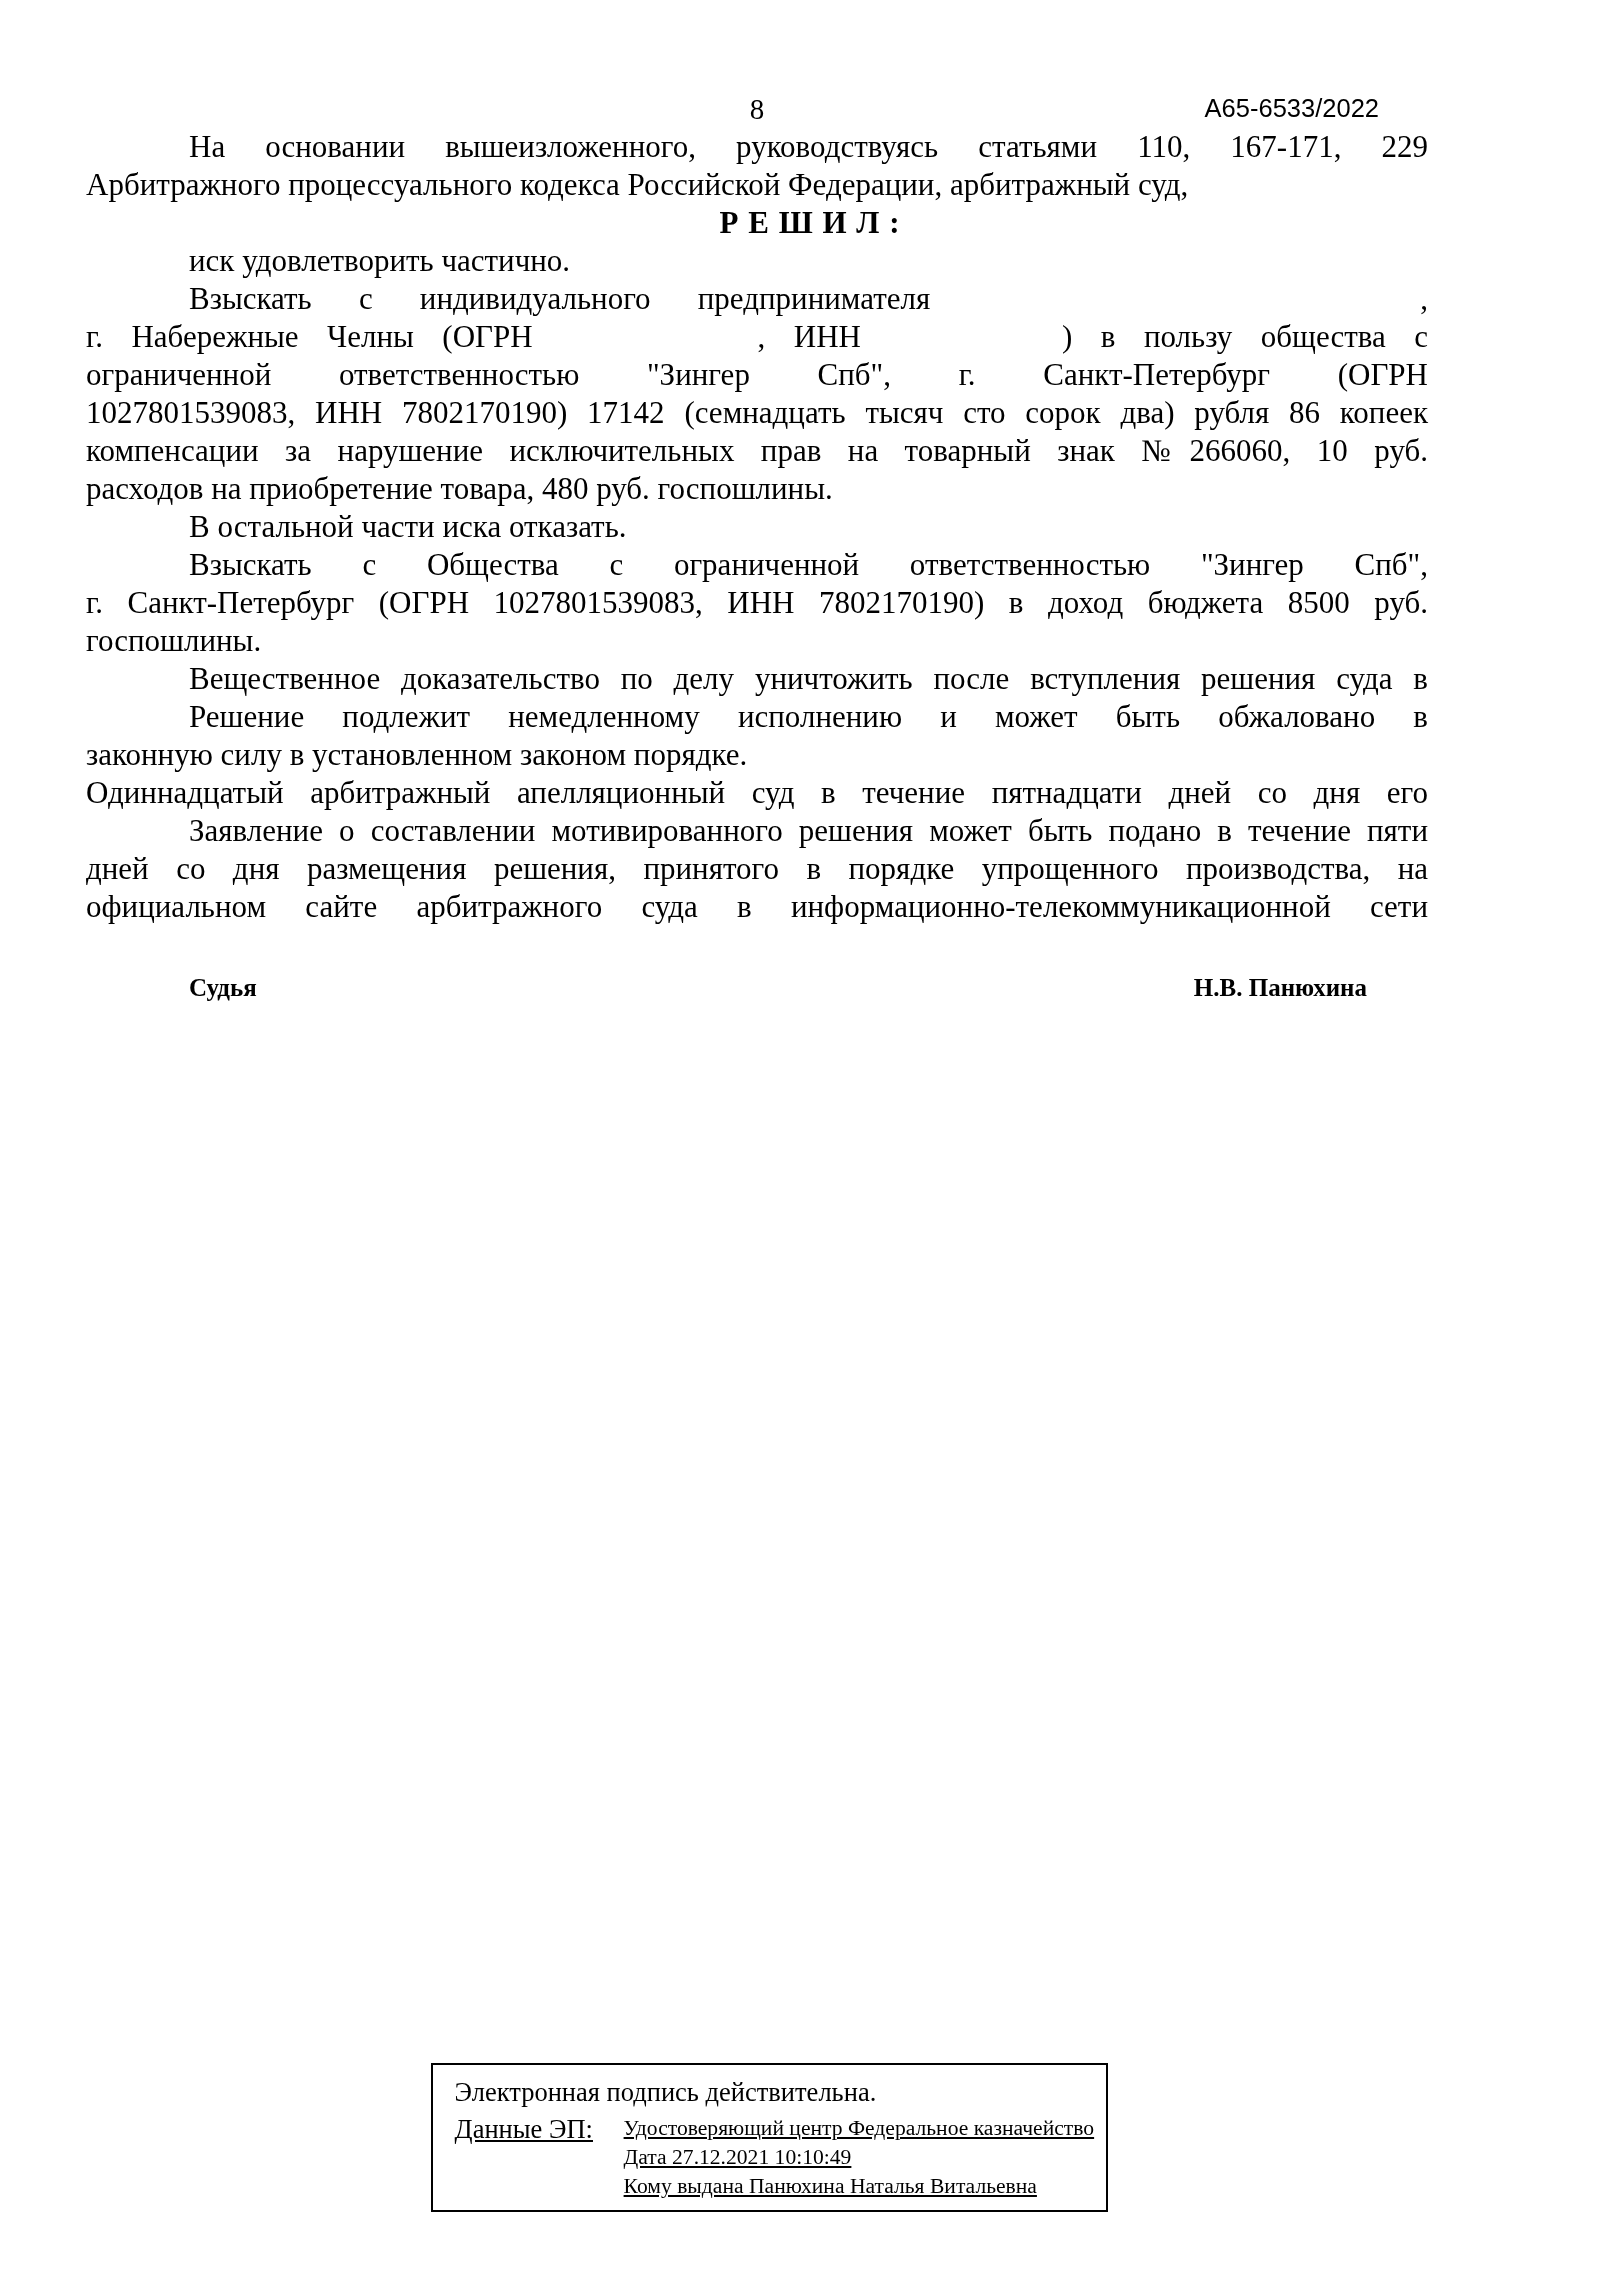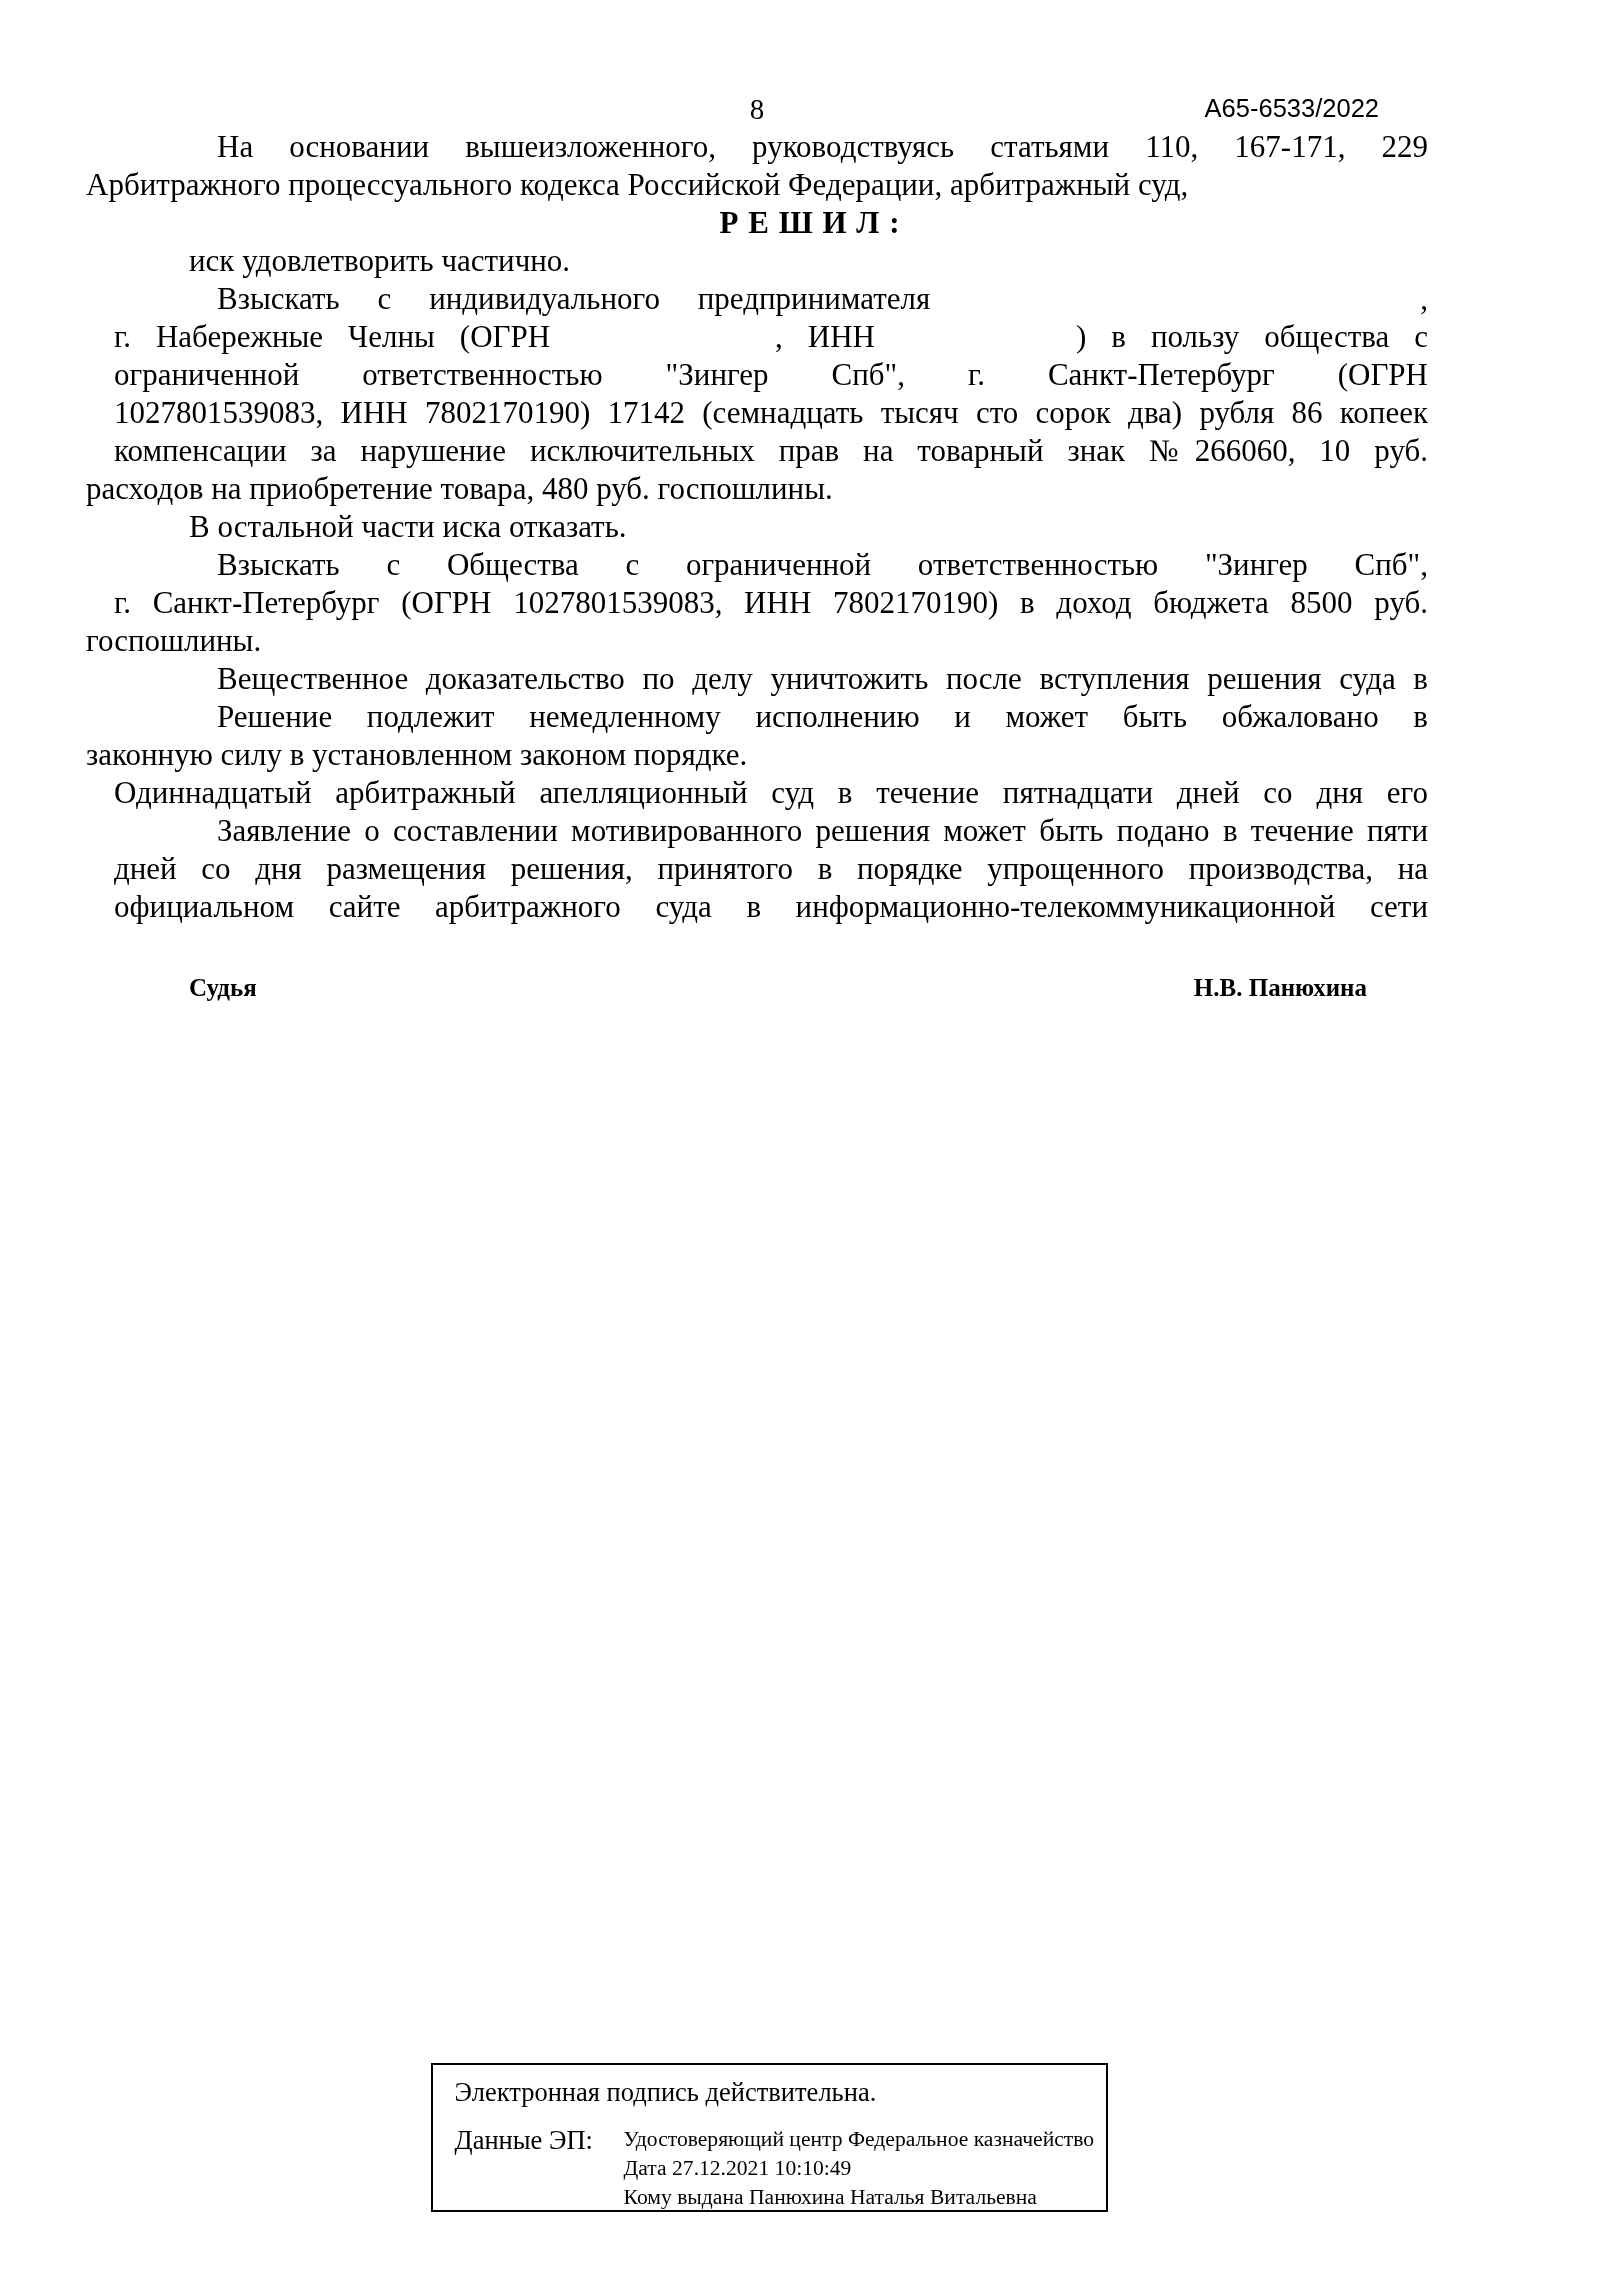--- a/index.html
+++ b/index.html
@@ -20,21 +20,20 @@
     font-family:"Liberation Sans", sans-serif;
     font-size:25.5px;line-height:29px;
   }
   .line{
     font-size:31px;line-height:38px;white-space:nowrap;
   }
   .just{
     text-align:justify;
     text-align-last:justify;
     white-space:normal;
-    margin-left:28px;
   }
   .indent{text-indent:103px;}
   .heading{
     text-align:center;font-weight:bold;position:relative;left:53px;
     letter-spacing:1px;
   }
   .gap{display:inline-block;height:2px;vertical-align:baseline;}
   .gap-l5{width:490px;}
   .gap-l6a{width:225px;}
   .gap-l6b{width:201px;}
@@ -44,21 +43,21 @@
     font-weight:bold;font-size:25px;line-height:38px;
   }
   .stamp-box{
     position:absolute;left:431px;top:2063px;
     width:677px;height:149px;
     border:2.9px solid #000000;
     box-sizing:border-box;
     padding:9.8px 9.8px 0 21.6px;
   }
   .stamp-validity{font-size:26.5px;line-height:35px;}
-  .stamp-row{display:flex;margin-top:15px;}
+  .stamp-row{display:flex;margin-top:4px;text-decoration:underline;}
   .stamp-label{font-size:26.5px;line-height:31px;width:169px;flex:0 0 169px;}
   .stamp-col{font-size:21.6px;line-height:29px;}
 </style>
 </head>
 <body>
 
 <div class="page">
   <div class="content">
 
     <div class="header-row">

